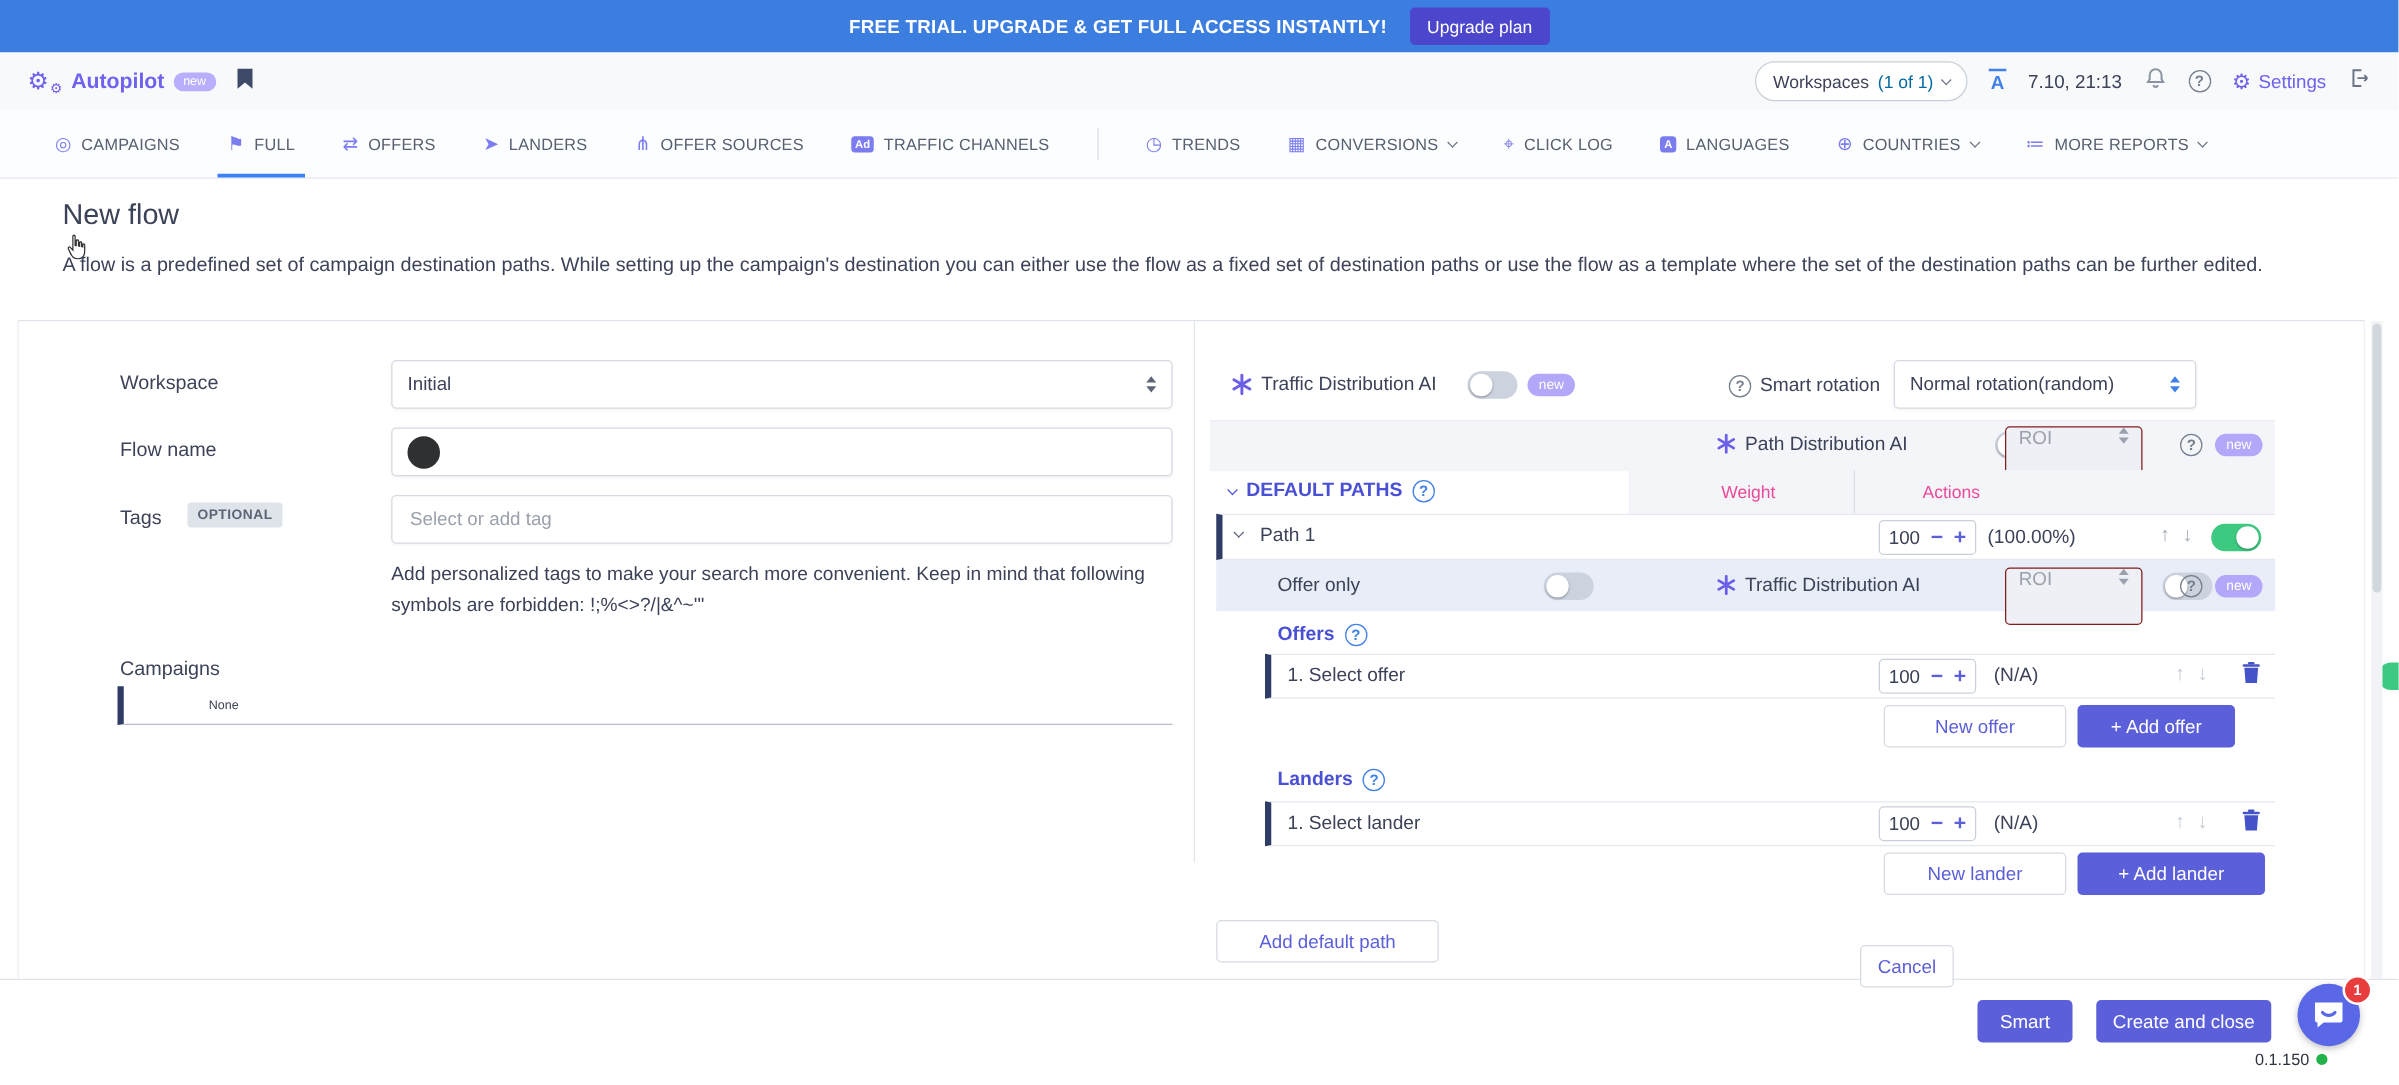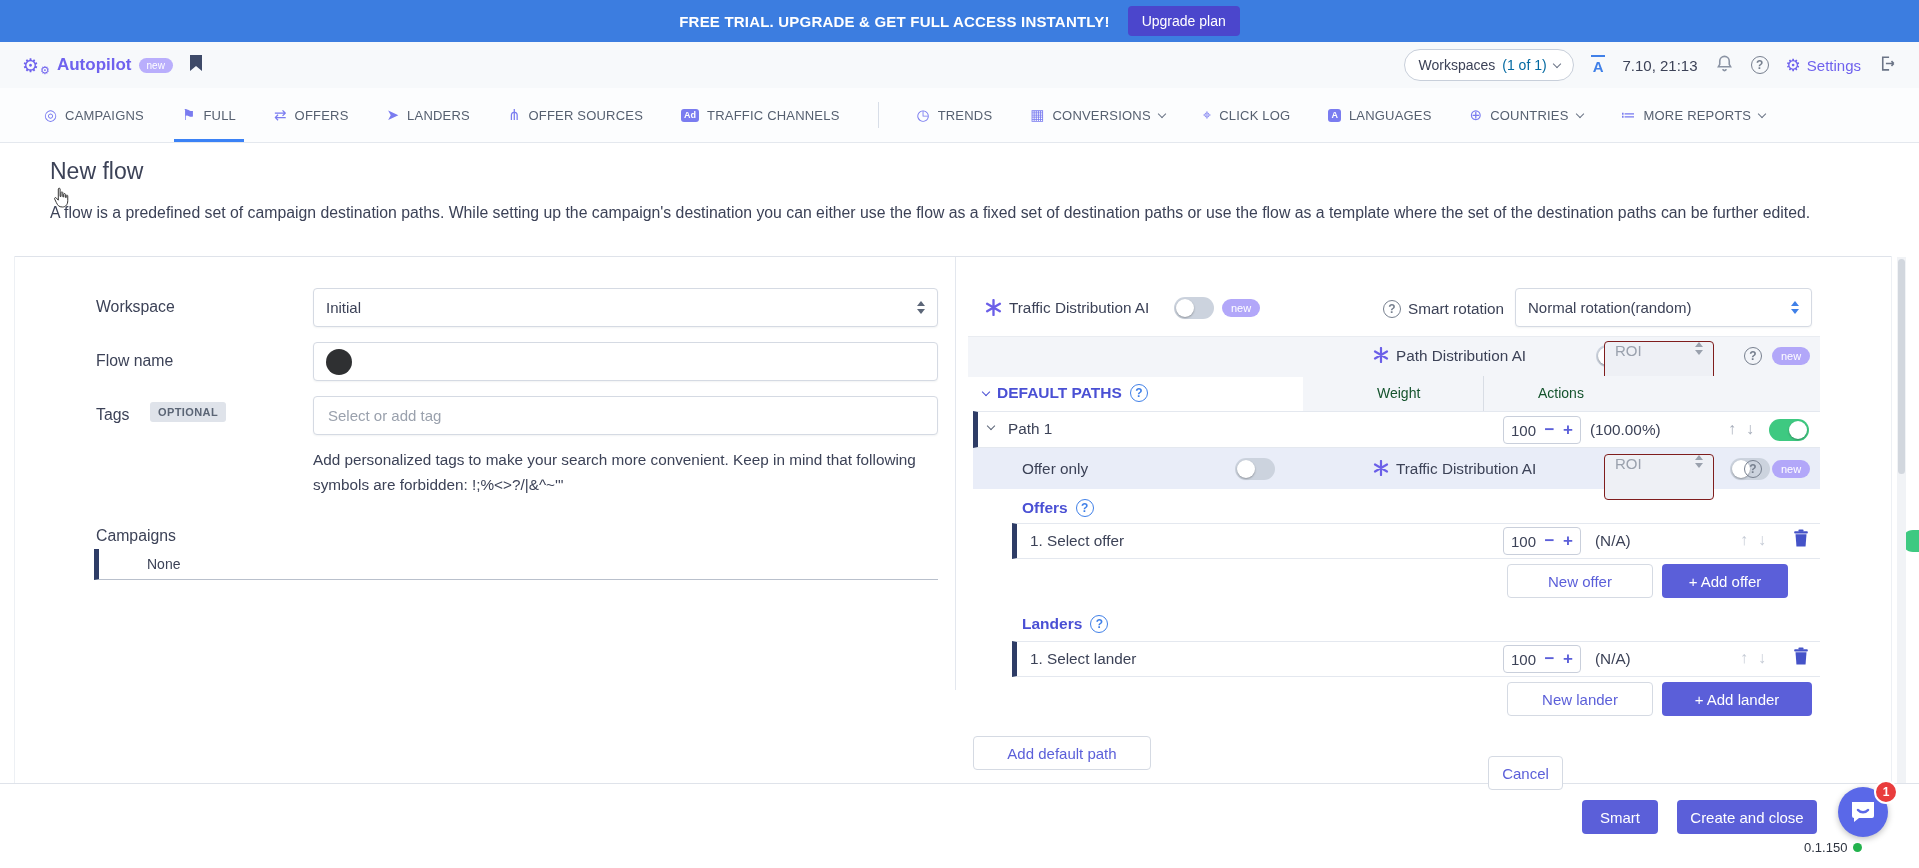--- a/index.html
+++ b/index.html
@@ -67,32 +67,32 @@
   .inpbox{position:absolute;background:#fff;border:1px solid #d5dae3;border-radius:4px;display:flex;align-items:center;
           padding:0 10px 0 12px;box-sizing:border-box;box-shadow:0 1px 2px rgba(40,50,70,.06)}
   .inpbox input{flex:1;border:none;outline:none;font:15px "Liberation Sans",sans-serif;color:#3c4257;background:transparent}
   .inpbox input::placeholder{color:#9aa1ad}
   .dot-black{width:26px;height:26px;border-radius:50%;background:#2f3032;flex:none;cursor:pointer}
   .badge-opt{position:absolute;background:#dfe3ea;color:#5b6575;font-size:11px;font-weight:bold;
              letter-spacing:.4px;padding:4px 8px;border-radius:3px}
   .helptext{position:absolute;left:313px;top:447px;width:628px;font-size:15.3px;line-height:25px;color:#3c4257}
   .none-row{position:absolute;left:94px;top:549px;width:844px;height:31px;border-left:5px solid #2e3c66;
             border-bottom:1px solid #b9c0cc;display:flex;align-items:center;box-sizing:border-box}
-  .none-row span{margin-left:48px;font-size:14px}
+  .none-row span{margin-left:68px;font-size:10px}
 
   
   .toggle{width:40px;height:22px;border-radius:11px;position:relative;display:inline-block;flex:none;cursor:pointer}
   .toggle .knob{position:absolute;top:2px;width:18px;height:18px;border-radius:50%;background:#fff;
                 box-shadow:0 1px 2px rgba(0,0,0,.3)}
   .toggle.off{background:#ccd3de}.toggle.off .knob{left:2px}
   .toggle.on{background:#3ec981}.toggle.on .knob{right:2px}
   .badge-new{background:#b2a7f9;color:#fff;font-size:11px;padding:3px 9px;border-radius:10px;flex:none}
   .rowtxt{font-size:15.3px;color:#3c4257}
   .strip{position:absolute;background:#f3f5f9}
-  .hdr-col{position:absolute;font-size:14px;color:#14532d}
+  .hdr-col{position:absolute;font-size:14px;color:#ec4899}
   .sec-title{position:absolute;display:flex;align-items:center;gap:8px;color:#4a50d4;font-weight:bold;font-size:15.5px}
   .prow{position:absolute;background:#fff;border-top:1px solid #e4e8ef;border-bottom:1px solid #e4e8ef;
         border-left:5px solid #2e3c66;box-sizing:border-box}
   .wbox{position:absolute;display:flex;align-items:center;justify-content:space-between;width:78px;height:28px;
         border:1px solid #c9cfdb;border-radius:4px;background:#fff;padding:0 7px;font-size:15px;box-sizing:border-box}
   .wbox .pm{color:#5b5fd9;font-weight:bold;font-size:17px;cursor:pointer}
   .arr{position:absolute;font-size:16px;cursor:pointer}
   .btn{position:absolute;display:flex;align-items:center;justify-content:center;border-radius:4px;font-size:15px;
        cursor:pointer;box-sizing:border-box}
   .btn.primary{background:#5b5fd9;color:#fff}
@@ -267,21 +267,21 @@
   <span class="abs" style="left:985px;top:299px">
     <svg width="17" height="17" viewBox="0 0 16 16" stroke="#6b5fe8" stroke-width="2.2" stroke-linecap="round">
         <path d="M8 1v14M2 4.5l12 7M14 4.5l-12 7" fill="none"></path>
       </svg>
   </span>
   <span class="rowtxt abs" style="left:1009px;top:299px">Traffic Distribution AI</span>
   <span class="toggle off abs" style="left:1174px;top:297px"><span class="knob"></span></span>
   <span class="badge-new abs" style="left:1222px;top:299px">new</span>
   <span class="help-c abs" style="left:1383px;top:300px">?</span>
   <span class="rowtxt abs" style="left:1408px;top:300px">Smart rotation</span>
-  <div class="sel" style="left:1515px;top:288px;width:297px;height:39px">
+  <div class="sel" style="left:1515px;top:288px;width:242px;height:39px">
     <span>Normal rotation(random)</span>
     <span class="stepper" style="color:#4080e8">
         <i class="up"></i>
         <i class="dn"></i>
       </span>
   </div>
 
   
   <div class="strip" style="left:968px;top:336px;width:852px;height:40px;border-top:1px solid #e9ecf1"></div>
   <span class="abs" style="left:1373px;top:347px">

